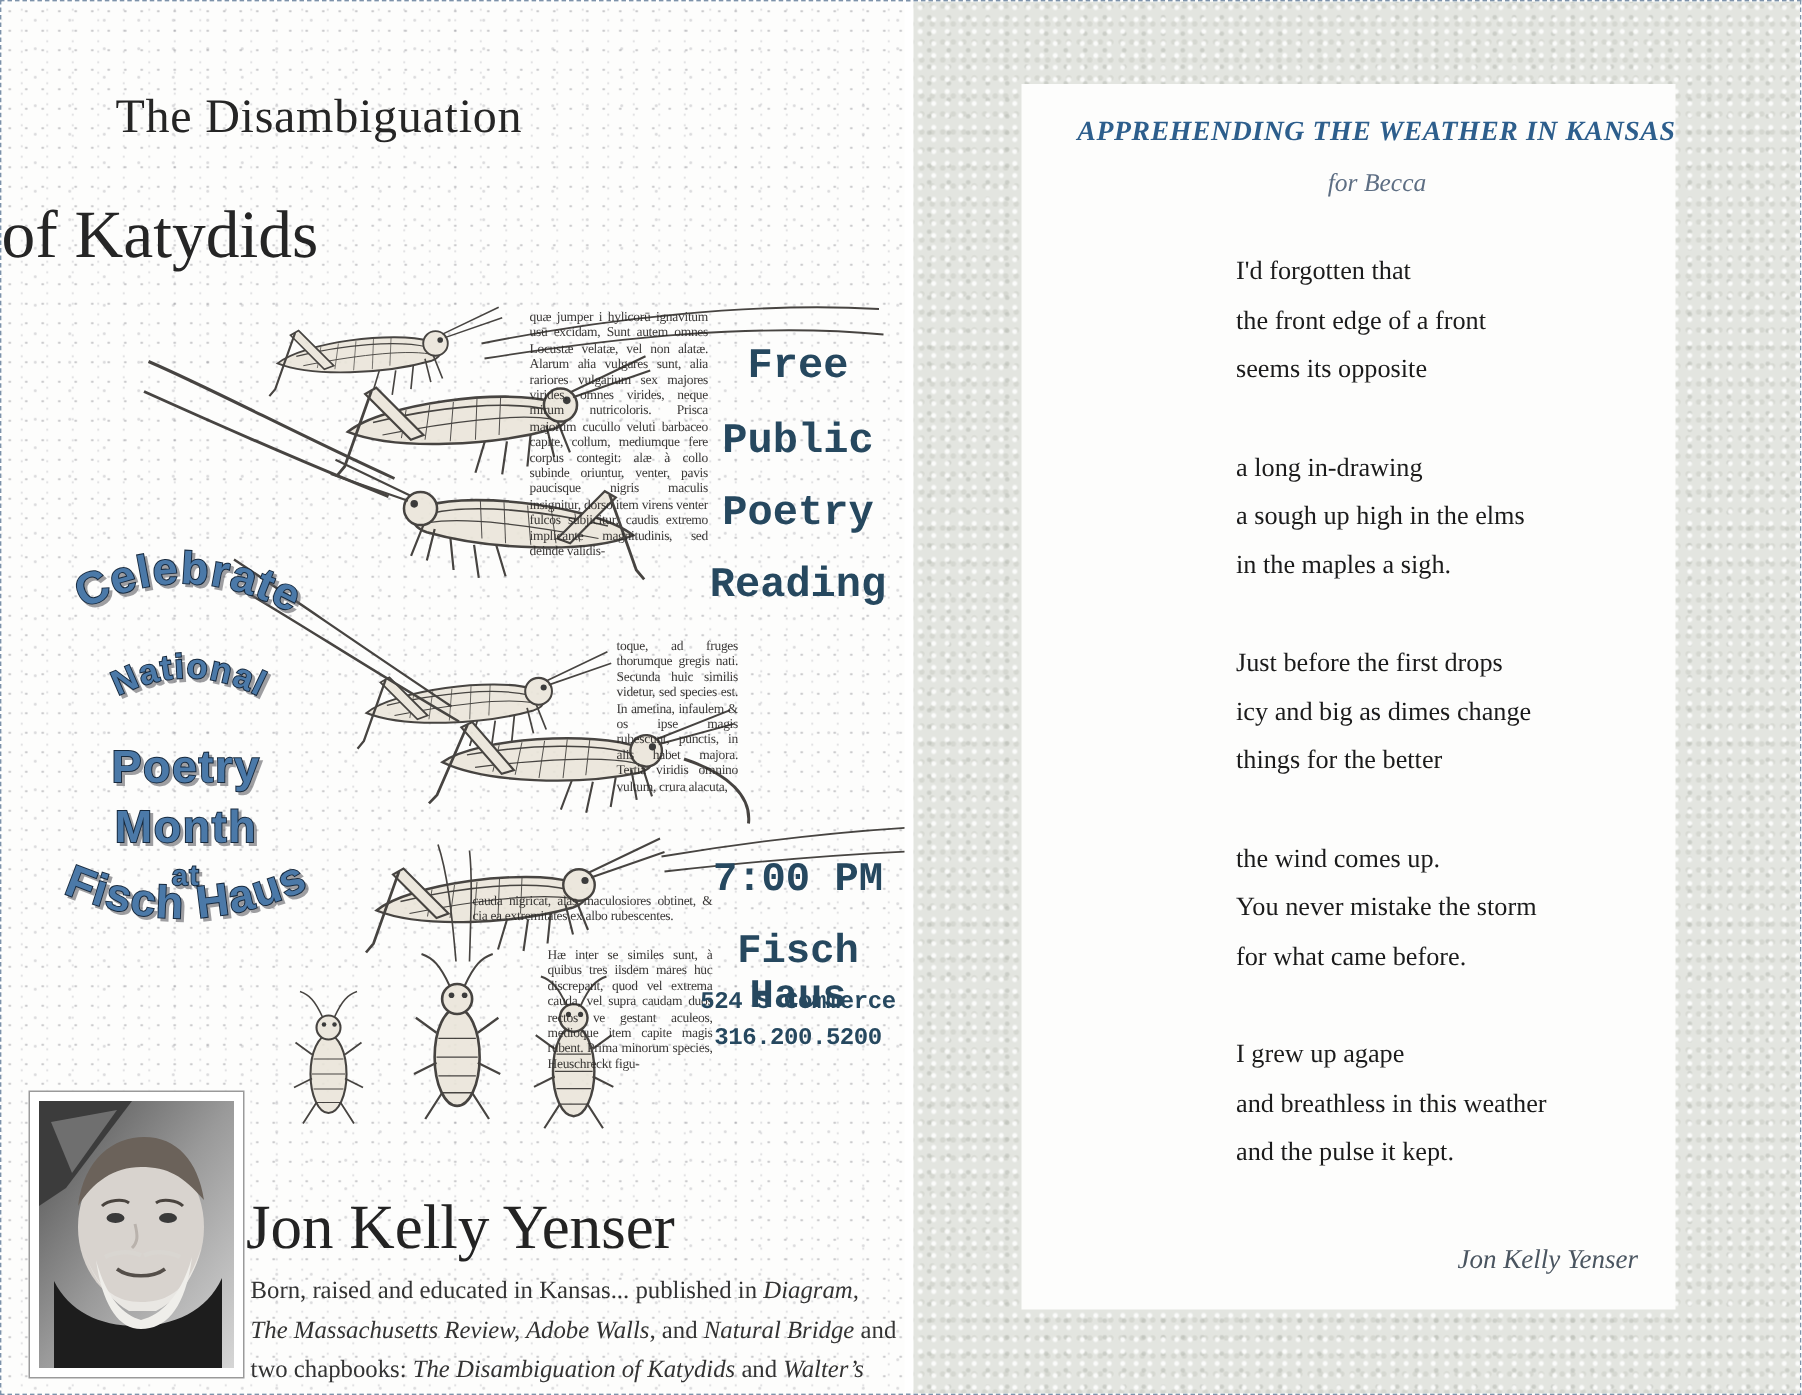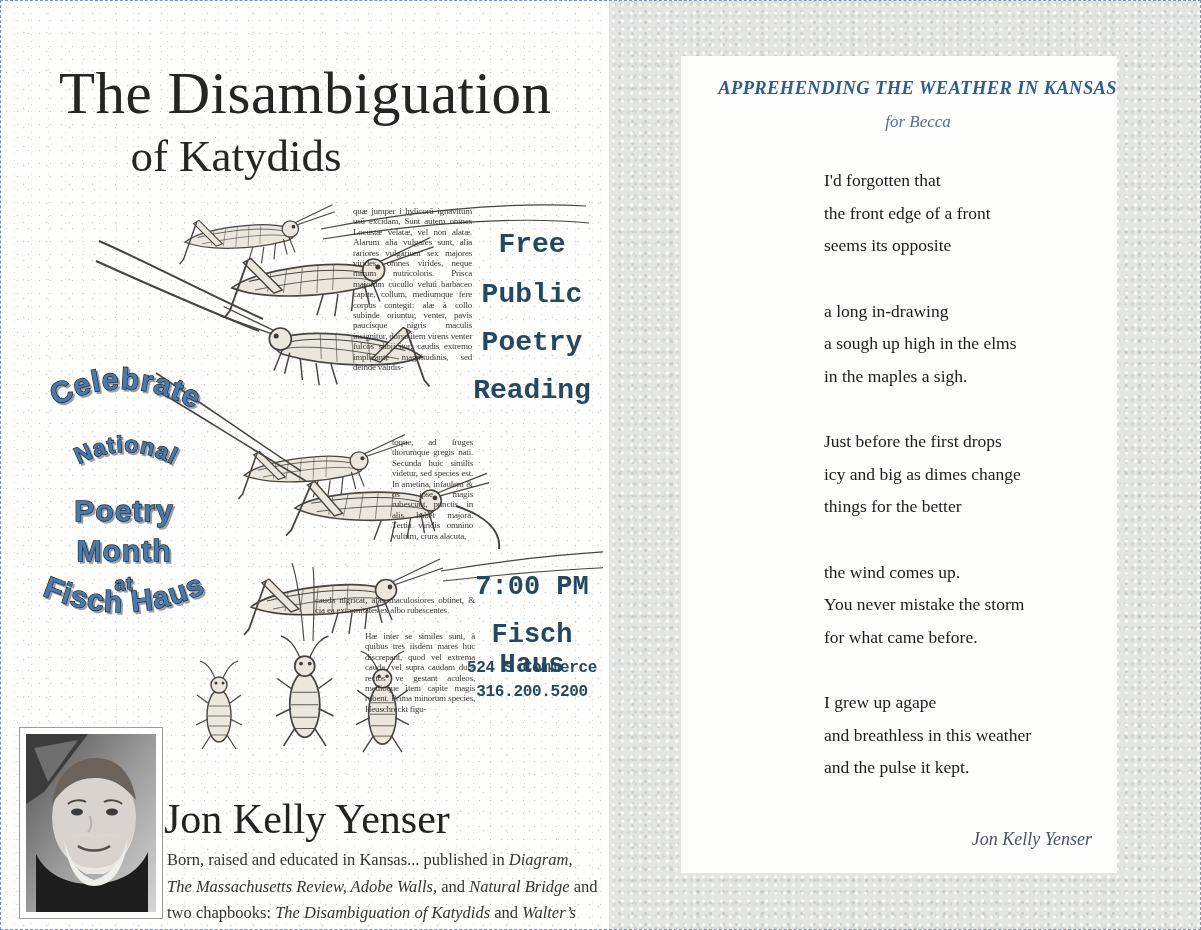--- a/index.html
+++ b/index.html
@@ -13,35 +13,35 @@
     position:absolute; left:0; top:0; width:602px; height:928px;
     background-color:#fdfdfc;
     background-image:
       radial-gradient(circle, rgba(110,110,118,0.38) 0.6px, transparent 1px),
       radial-gradient(circle, rgba(140,140,150,0.28) 0.5px, transparent 0.9px),
       radial-gradient(circle, rgba(100,100,110,0.22) 0.7px, transparent 1.2px);
     background-size:11px 13px, 17px 7px, 23px 19px;
     background-position:0 0, 5px 9px, 11px 3px;
   }
   .poster-title-1 {
-    position:absolute; left:58px; top:58px; font-size:59px; color:#252525;
+    position:absolute; left:76px; top:58px; font-size:32px; color:#252525;
     font-family:"Liberation Serif", serif; letter-spacing:0.5px;
   }
   .poster-title-2 {
-    position:absolute; left:0; top:129px; width:470px; text-align:center;
+    position:absolute; left:0; top:129px; width:470px; text-align:left;
     font-size:45px; color:#252525; font-family:"Liberation Serif", serif;
   }
   svg.illus { position:absolute; left:0; top:0; width:602px; height:928px; opacity:0.88; }
   .latin {
     position:absolute; font-family:"Liberation Serif", serif; color:#2c2a28;
     font-size:9px; line-height:10.4px; text-align:justify; letter-spacing:-0.2px;
     filter:blur(0.25px); opacity:0.92;
   }
   .latin-1 { left:352px; top:205px; width:119px; }
-  .latin-2 { left:391px; top:424px; width:81px;margin-top:12px; }
+  .latin-2 { left:410px; top:424px; width:81px; }
   .latin-3 { left:314px; top:594px; width:160px; }
   .latin-4 { left:364px; top:630px; width:110px; }
   svg.wordart { position:absolute; left:5px; top:332px; width:235px; height:292px;
     filter:drop-shadow(2.5px 2.5px 0.5px rgba(95,95,100,0.6)); }
   .wa { font-family:"Liberation Sans", sans-serif; font-weight:bold;
     fill:#4b79a8; stroke:#17293d; stroke-width:1.3px; paint-order:stroke; letter-spacing:1px; }
   .wa-big { font-size:30px; }
   .wa-med { font-size:23px; }
   .wa-sm  { font-size:19px; }
   .ev {

